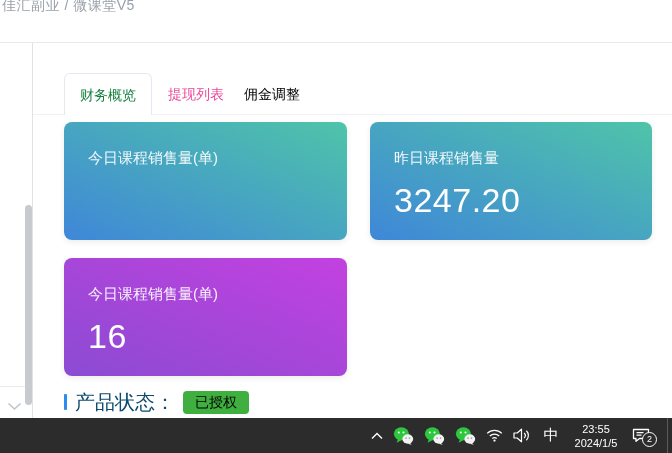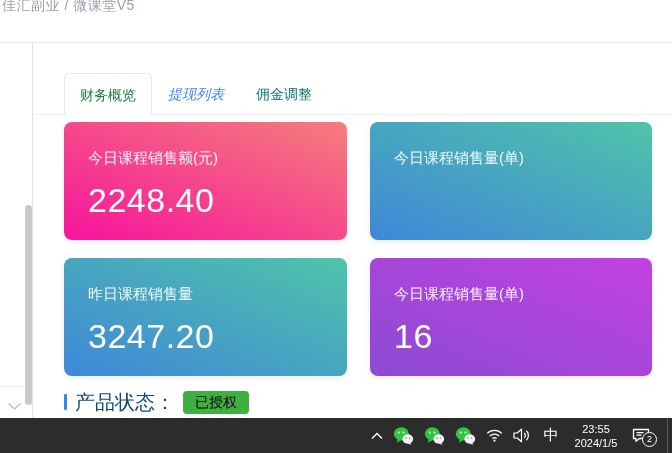--- a/index.html
+++ b/index.html
@@ -34,22 +34,22 @@
   
   .main-panel { position: absolute; left: 34px; top: 44px; width: 638px; height: 374px; background: #fff; }
 
   
   .tabs-underline { position: absolute; left: 33px; top: 114px; width: 639px; height: 1px; background: #f0f1f5; }
   .tab { position: absolute; top: 73px; width: 88px; height: 42px; line-height: 42px; text-align: center; font-size: 14px; cursor: pointer; }
   .tab.active {
     left: 64px; background: #fff; border: 1px solid var(--card-border);
     border-bottom: none; border-radius: 6px 6px 0 0; color: #15803d; font-weight: 500; z-index: 2;
   }
-  .tab.t2 { left: 152px; color: #3b82f6; font-style: italic; }
-  .tab.t3 { left: 240px; color: #0f766e; }
+  .tab.t2 { left: 152px; color: #ec4899; }
+  .tab.t3 { left: 228px; color: #000000; }
 
   
   .cards {
     position: absolute; left: 64px; top: 122px; width: 588px;
     display: grid; grid-template-columns: 283px 282px; grid-auto-rows: 118px;
     column-gap: 23px; row-gap: 18px;
   }
   .stat-card { border-radius: 8px; padding: 27px 24px; color: #fff; box-shadow: 0 2px 6px rgba(0,0,0,0.08); }
   .card-label { font-size: 15px; color: rgba(255,255,255,0.93); margin-bottom: 13px; }
   .card-value { font-size: 34px; font-weight: 500; letter-spacing: 0.5px; }
@@ -100,24 +100,20 @@
   </div>
 
   <div class="main-panel"></div>
   <div class="tabs-underline"></div>
 
   <div class="tab active">财务概览</div>
   <div class="tab t2">提现列表</div>
   <div class="tab t3">佣金调整</div>
 
   <div class="cards">
-    <div class="stat-card" style="background: linear-gradient(to right top, rgb(246, 20, 156), rgb(245, 126, 123));">
-      <div class="card-label">今日课程销售额(元)</div>
-      <div class="card-value">2248.40</div>
-    </div>
     <div class="stat-card" style="background: linear-gradient(to right top, rgb(63, 135, 216), rgb(79, 196, 169));">
       <div class="card-label">今日课程销售量(单)</div>
     </div>
     <div class="stat-card" style="background: linear-gradient(to right top, rgb(63, 135, 216), rgb(79, 196, 169));">
       <div class="card-label">昨日课程销售量</div>
       <div class="card-value">3247.20</div>
     </div>
     <div class="stat-card" style="background: linear-gradient(to right top, rgb(139, 75, 211), rgb(195, 65, 224));">
       <div class="card-label">今日课程销售量(单)</div>
       <div class="card-value">16</div>

